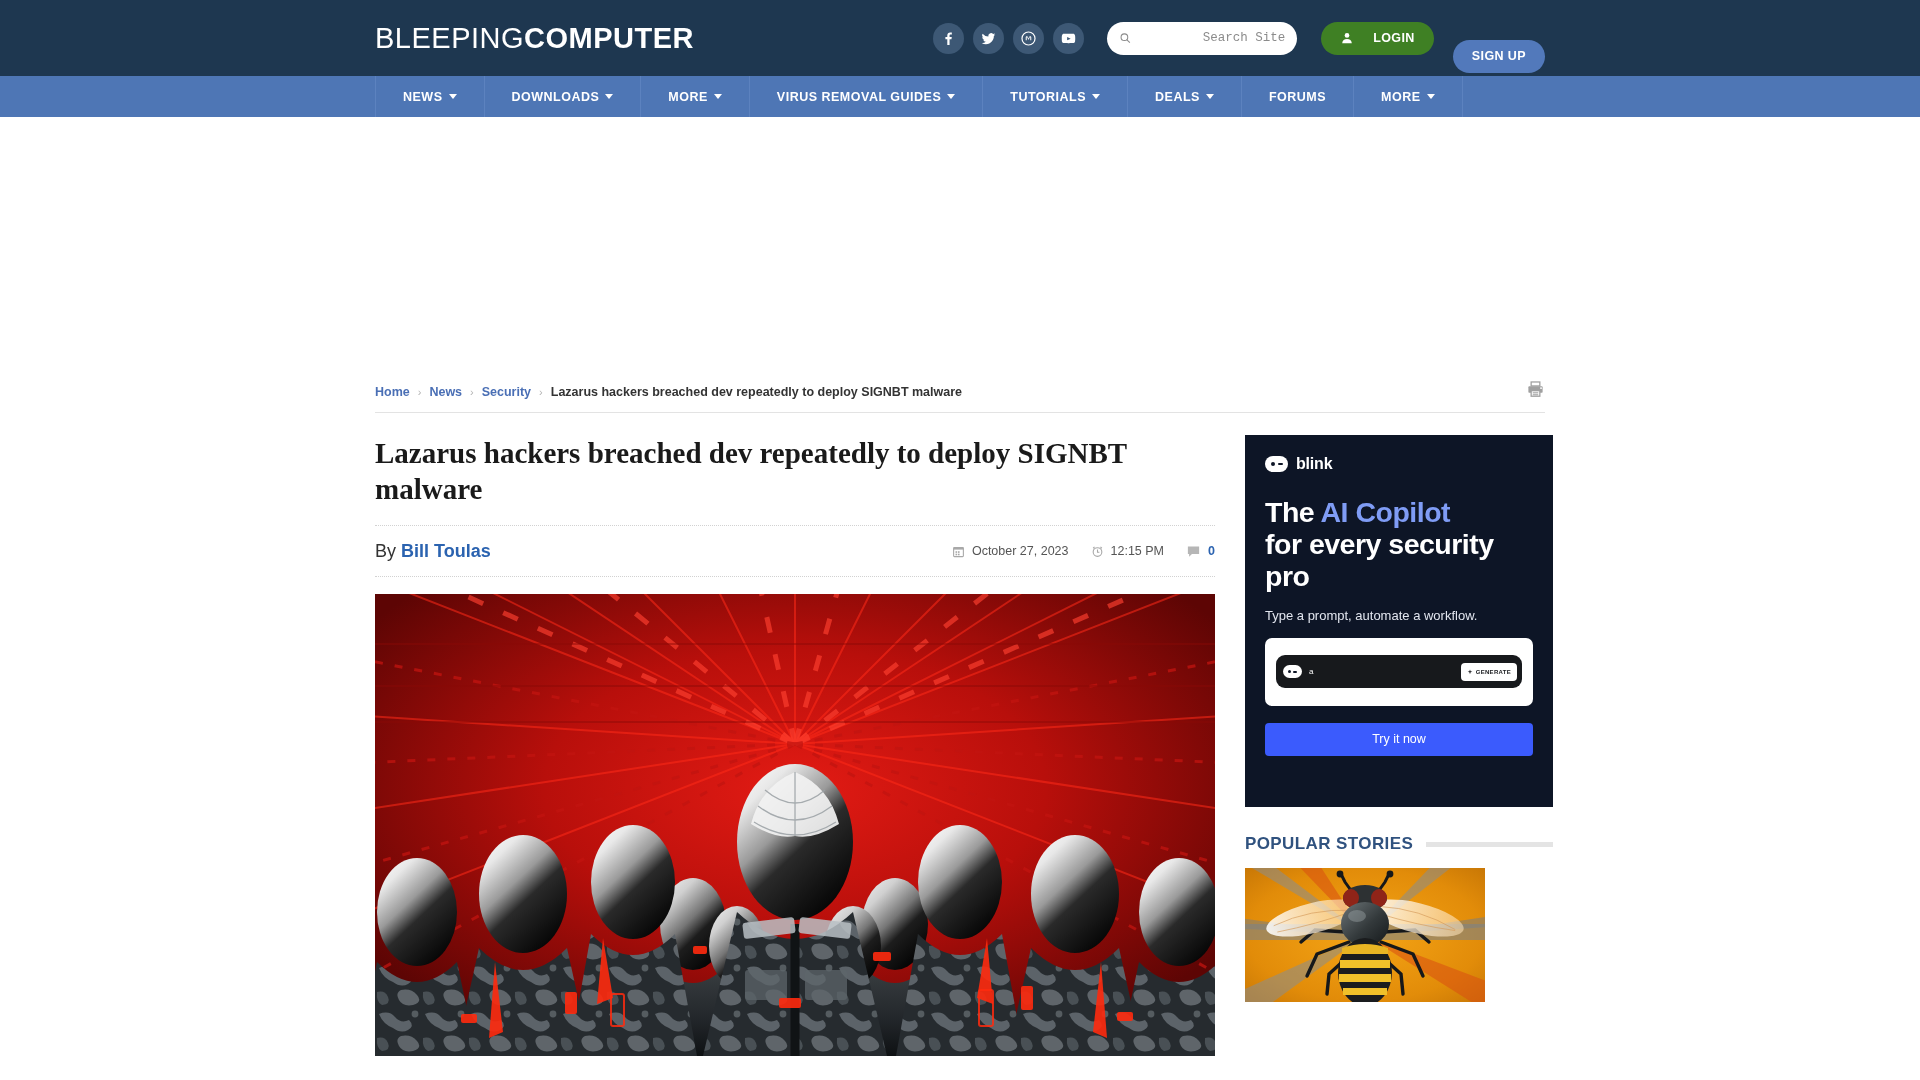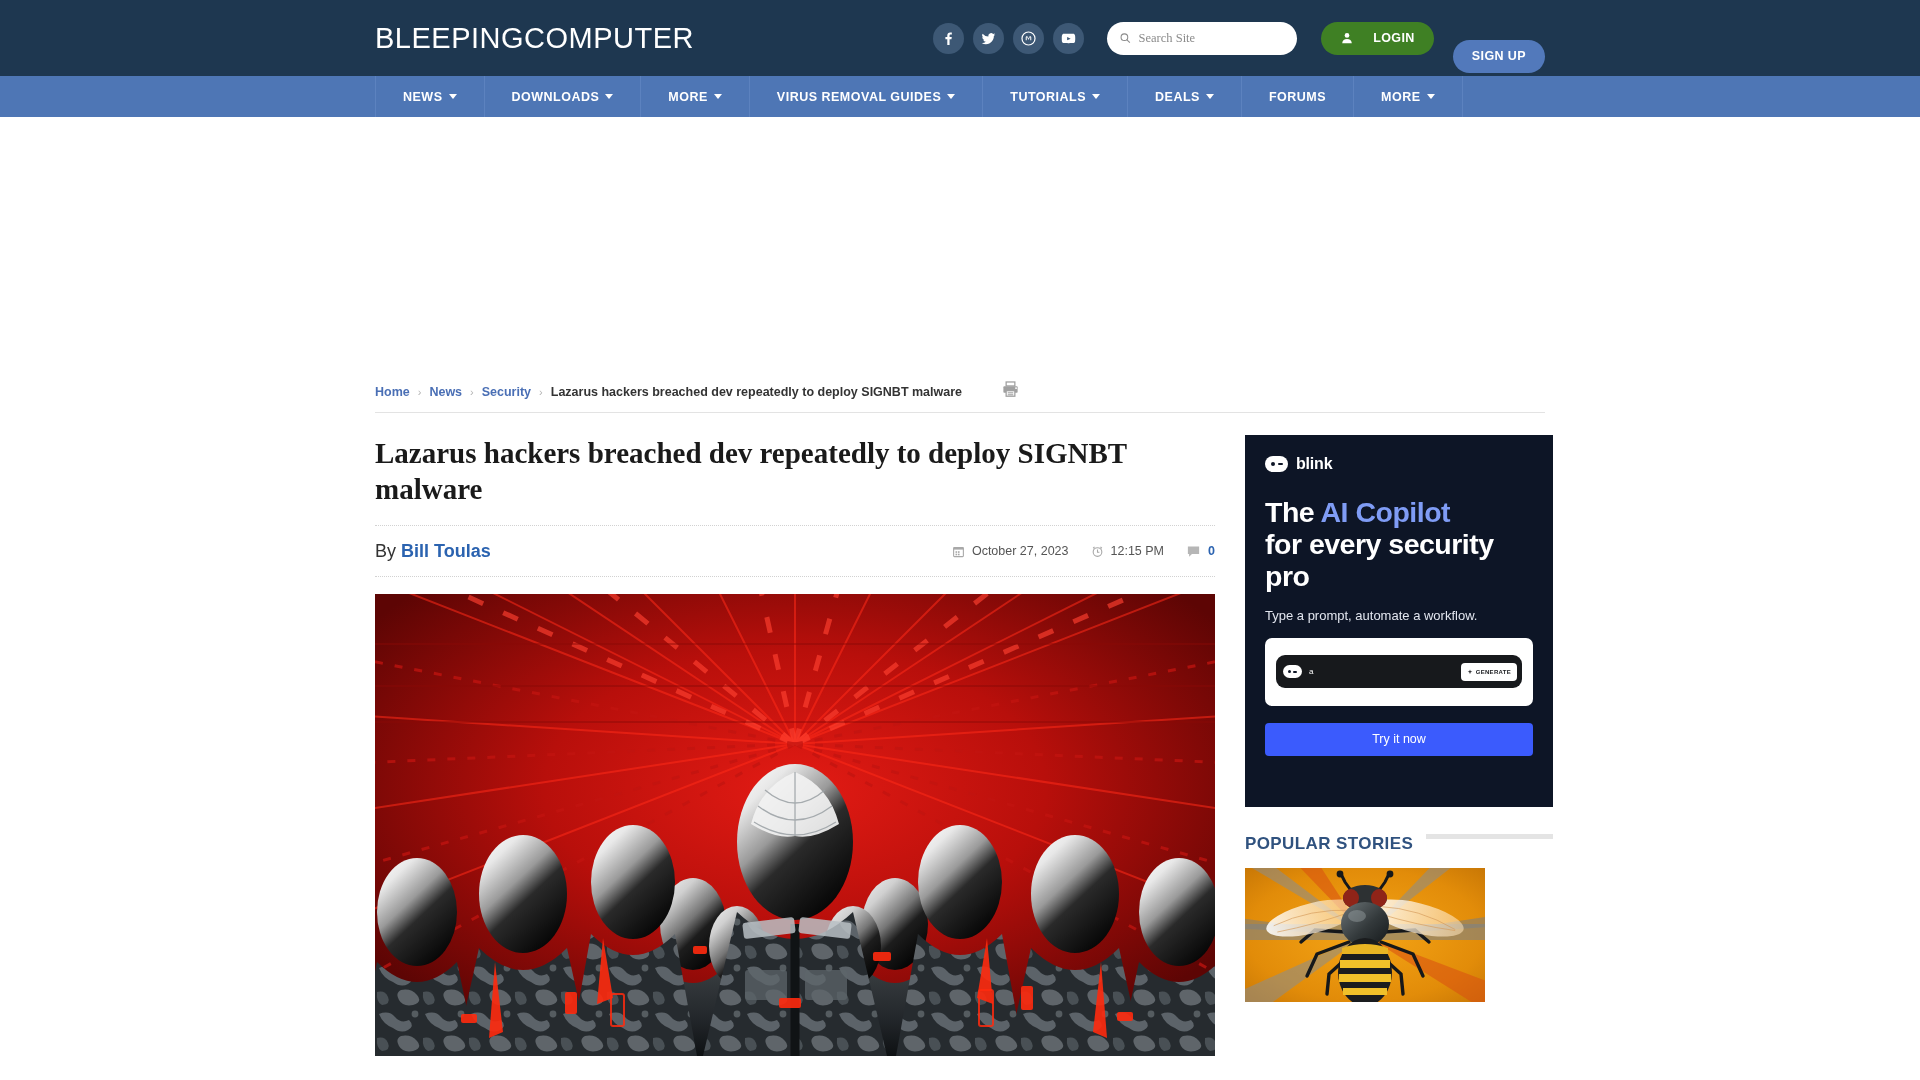--- a/index.html
+++ b/index.html
@@ -31,21 +31,21 @@
   }
   .logo {
     font-size: 29px;
     letter-spacing: 0.5px;
     color: #ffffff;
     white-space: nowrap;
     cursor: pointer;
     line-height: 1;
   }
   .logo .light { font-weight: 300; }
-  .logo .bold  { font-weight: 400; }
+  .logo .bold  { font-weight: 700; }
 
   .header-right {
     display: flex;
     align-items: center;
     gap: 10px;
   }
   .social-icons { display: flex; gap: 9px; align-items: center; }
   .social-btn {
     width: 31px; height: 31px;
     border-radius: 50%;
@@ -61,24 +61,25 @@
     border-radius: 17px;
     display: flex; align-items: center;
     padding: 0 12px;
     margin-left: 13px;
     gap: 7px;
   }
   .search-box svg { stroke: #8a8a8a; fill: none; stroke-width: 2; }
   .search-box input {
     border: none; outline: none;
     font-size: 12.5px;
-    font-family: Liberation Serif, serif;
+    font-family: Liberation Mono, monospace;
     color: #0f766e;
     width: 100%;
     background: transparent;
+    text-align: right;
   }
   .search-box input::placeholder { color: #8b8b8b; }
 
   .btn-login, .btn-signup {
     height: 33px;
     border-radius: 17px;
     display: flex; align-items: center; justify-content: center;
     gap: 19px;
     color: #ffffff;
     font-size: 12.5px;
@@ -135,21 +136,21 @@
   }
 
   
   .content-wrap {
     width: 1170px;
     margin: 0 auto;
   }
   .breadcrumb-row {
     display: flex;
     align-items: center;
-    justify-content: flex-start;
+    justify-content: space-between;
     height: 42px;
     border-bottom: 1px solid #e3e3e3;
     gap: 39px;
   }
   .breadcrumb {
     display: flex;
     align-items: center;
     gap: 8px;
     font-size: 12.5px;
   }
@@ -315,20 +316,21 @@
     height: 33px;
     display: flex; align-items: center; justify-content: center;
     color: #ffffff;
     font-size: 12.5px;
     cursor: pointer;
   }
 
   
   .popular-head {
     display: flex;
+    align-items: center;
     gap: 13px;
     margin-top: 27px;
   }
   .popular-title {
     color: #30527f;
     font-size: 17px;
     font-weight: 700;
     letter-spacing: 0.4px;
     white-space: nowrap;
   }

